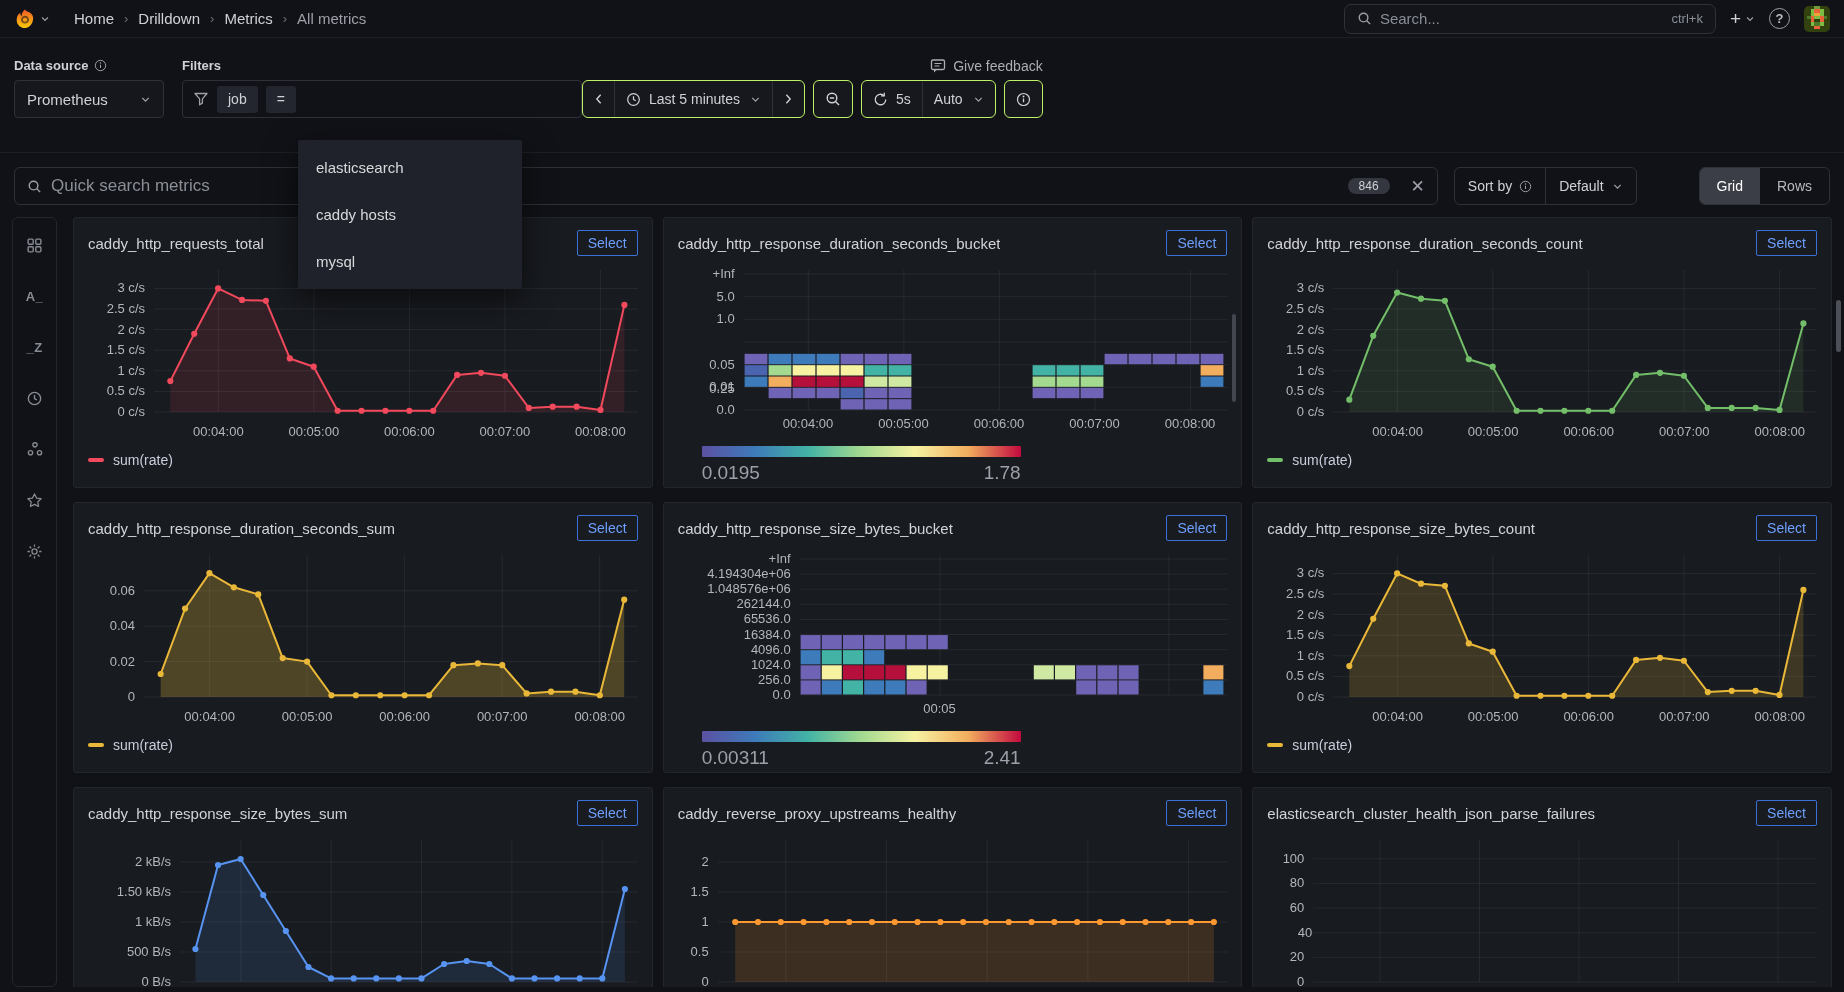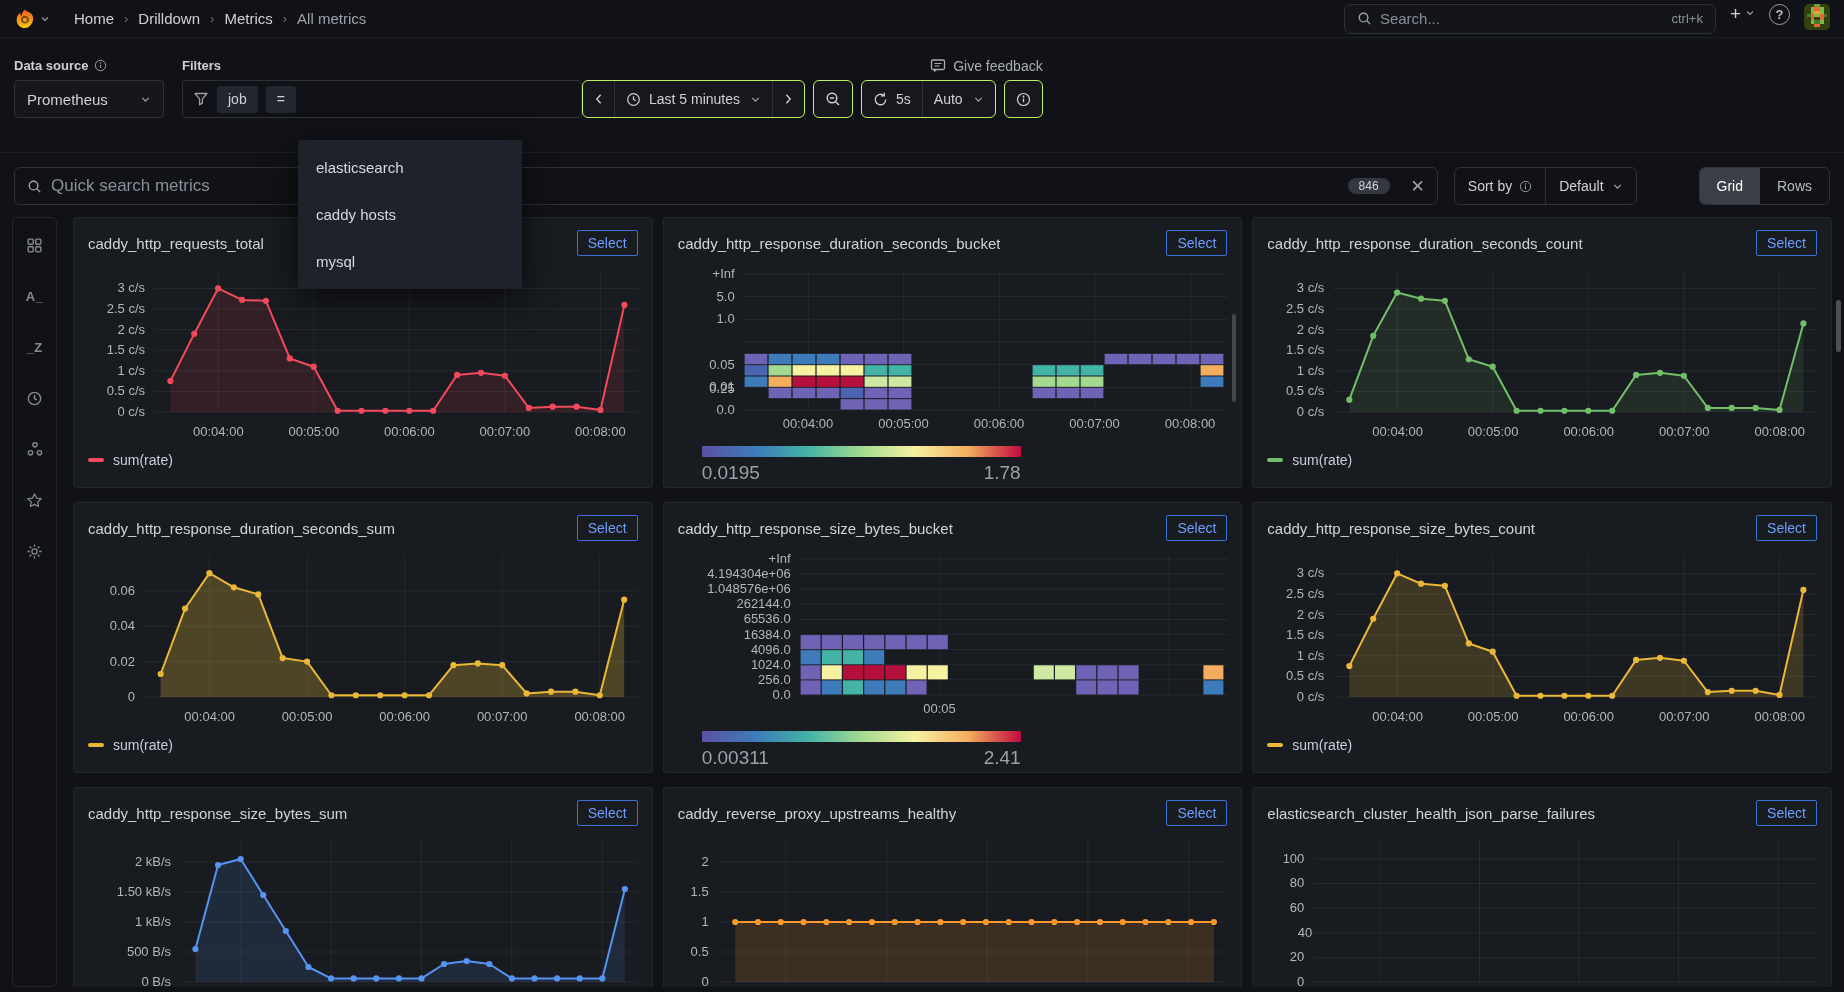--- a/index.html
+++ b/index.html
@@ -7,21 +7,21 @@
   body{background:#111217;color:#d0d1d6;font-family:"Liberation Sans",sans-serif;position:relative;font-size:14px}
   svg{display:block}
 
   
   .topbar{height:38px;display:flex;align-items:center;padding:0 14px;gap:8px;background:#111217;border-bottom:1px solid #1c1f24}
   .logo-wrap{display:flex;align-items:center;gap:4px;margin-right:16px}
   .crumbs{display:flex;align-items:center;gap:10px;font-size:15px}
   .crumb{color:#d0d1d6;cursor:pointer}
   .crumb.muted{color:#9da0a8}
   .crumb-sep{color:#6a6e76;font-size:13px}
-  .topbar-right{margin-left:auto;display:flex;align-items:flex-start;gap:14px}
+  .topbar-right{margin-left:auto;display:flex;align-items:center;gap:14px}
   .top-search{width:372px;height:30px;background:#13151a;border:1px solid #2e3138;border-radius:7px;display:flex;align-items:center;gap:8px;padding:0 12px}
   .top-search input{flex:1;background:transparent;border:none;outline:none;color:#d0d1d6;font-size:15px;font-family:inherit}
   .top-search input::placeholder{color:#8a8e96}
   .kbd-hint{color:#8a8e96;font-size:13px}
   .tb-btn{display:flex;align-items:center;gap:4px;color:#c7cacf;cursor:pointer}
   .plus{font-size:19px;line-height:1;color:#d0d1d6}
   .help-circle{width:21px;height:21px;border:1.5px solid #9da0a8;border-radius:50%;color:#b9bcc2;font-size:13px;display:flex;align-items:center;justify-content:center;font-weight:700}
   .avatar{width:26px;height:26px;border-radius:5px;overflow:hidden}
 
   

